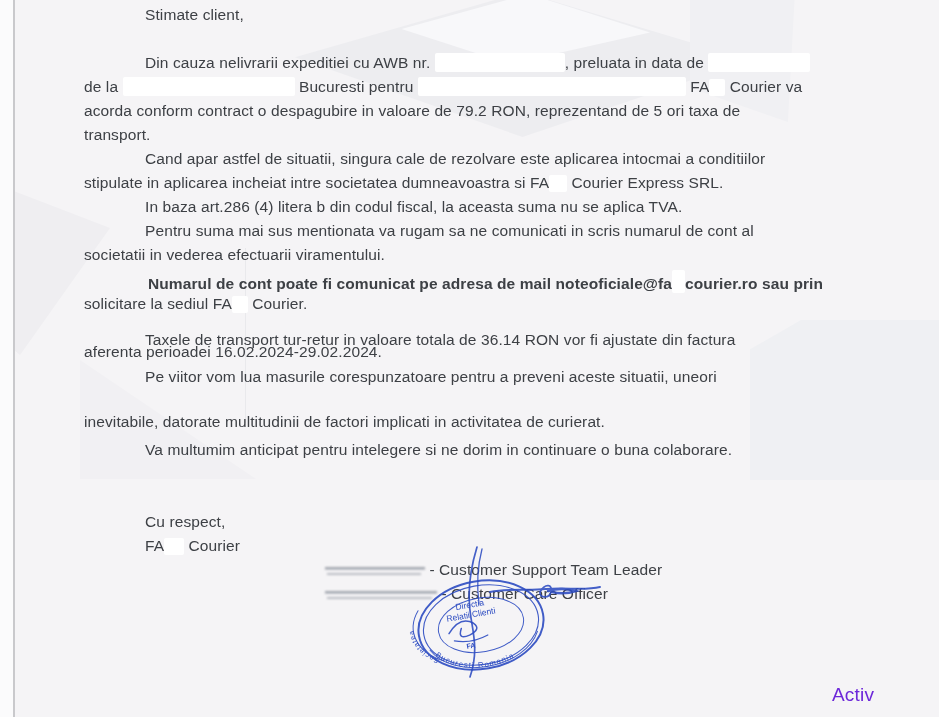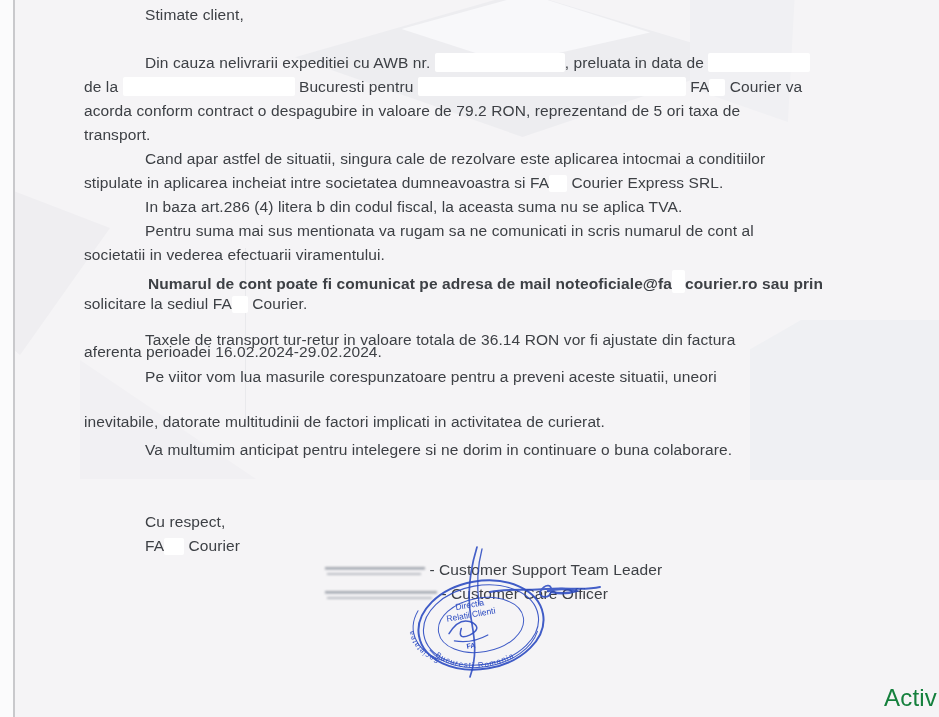--- a/index.html
+++ b/index.html
@@ -37,22 +37,22 @@
     display:inline-block;background:#ffffff;border-radius:2px;vertical-align:-4px;
   }
   .sm{
     display:inline-block;height:15px;vertical-align:-2px;border-radius:2px;
     background:
       linear-gradient(rgba(108,116,130,.60),rgba(108,116,130,.60)) 0px 5px/100% 2.6px no-repeat,
       linear-gradient(rgba(108,116,130,.42),rgba(108,116,130,.42)) 2px 11px/94% 2.2px no-repeat;
     filter:blur(1.2px);
   }
   .activate{
-    position:absolute;left:884px;top:684px;
-    font-size:24px;color:#15803d;letter-spacing:.2px;
+    position:absolute;left:832px;top:684px;
+    font-size:19px;color:#6d28d9;letter-spacing:.2px;
   }
   .ink{position:absolute;inset:0;pointer-events:none;}
 </style>
 </head>
 <body>
 
 <div class="page">
 
   <div class="wm wm-lid"></div>
   <div class="wm wm-lid-hi"></div>

